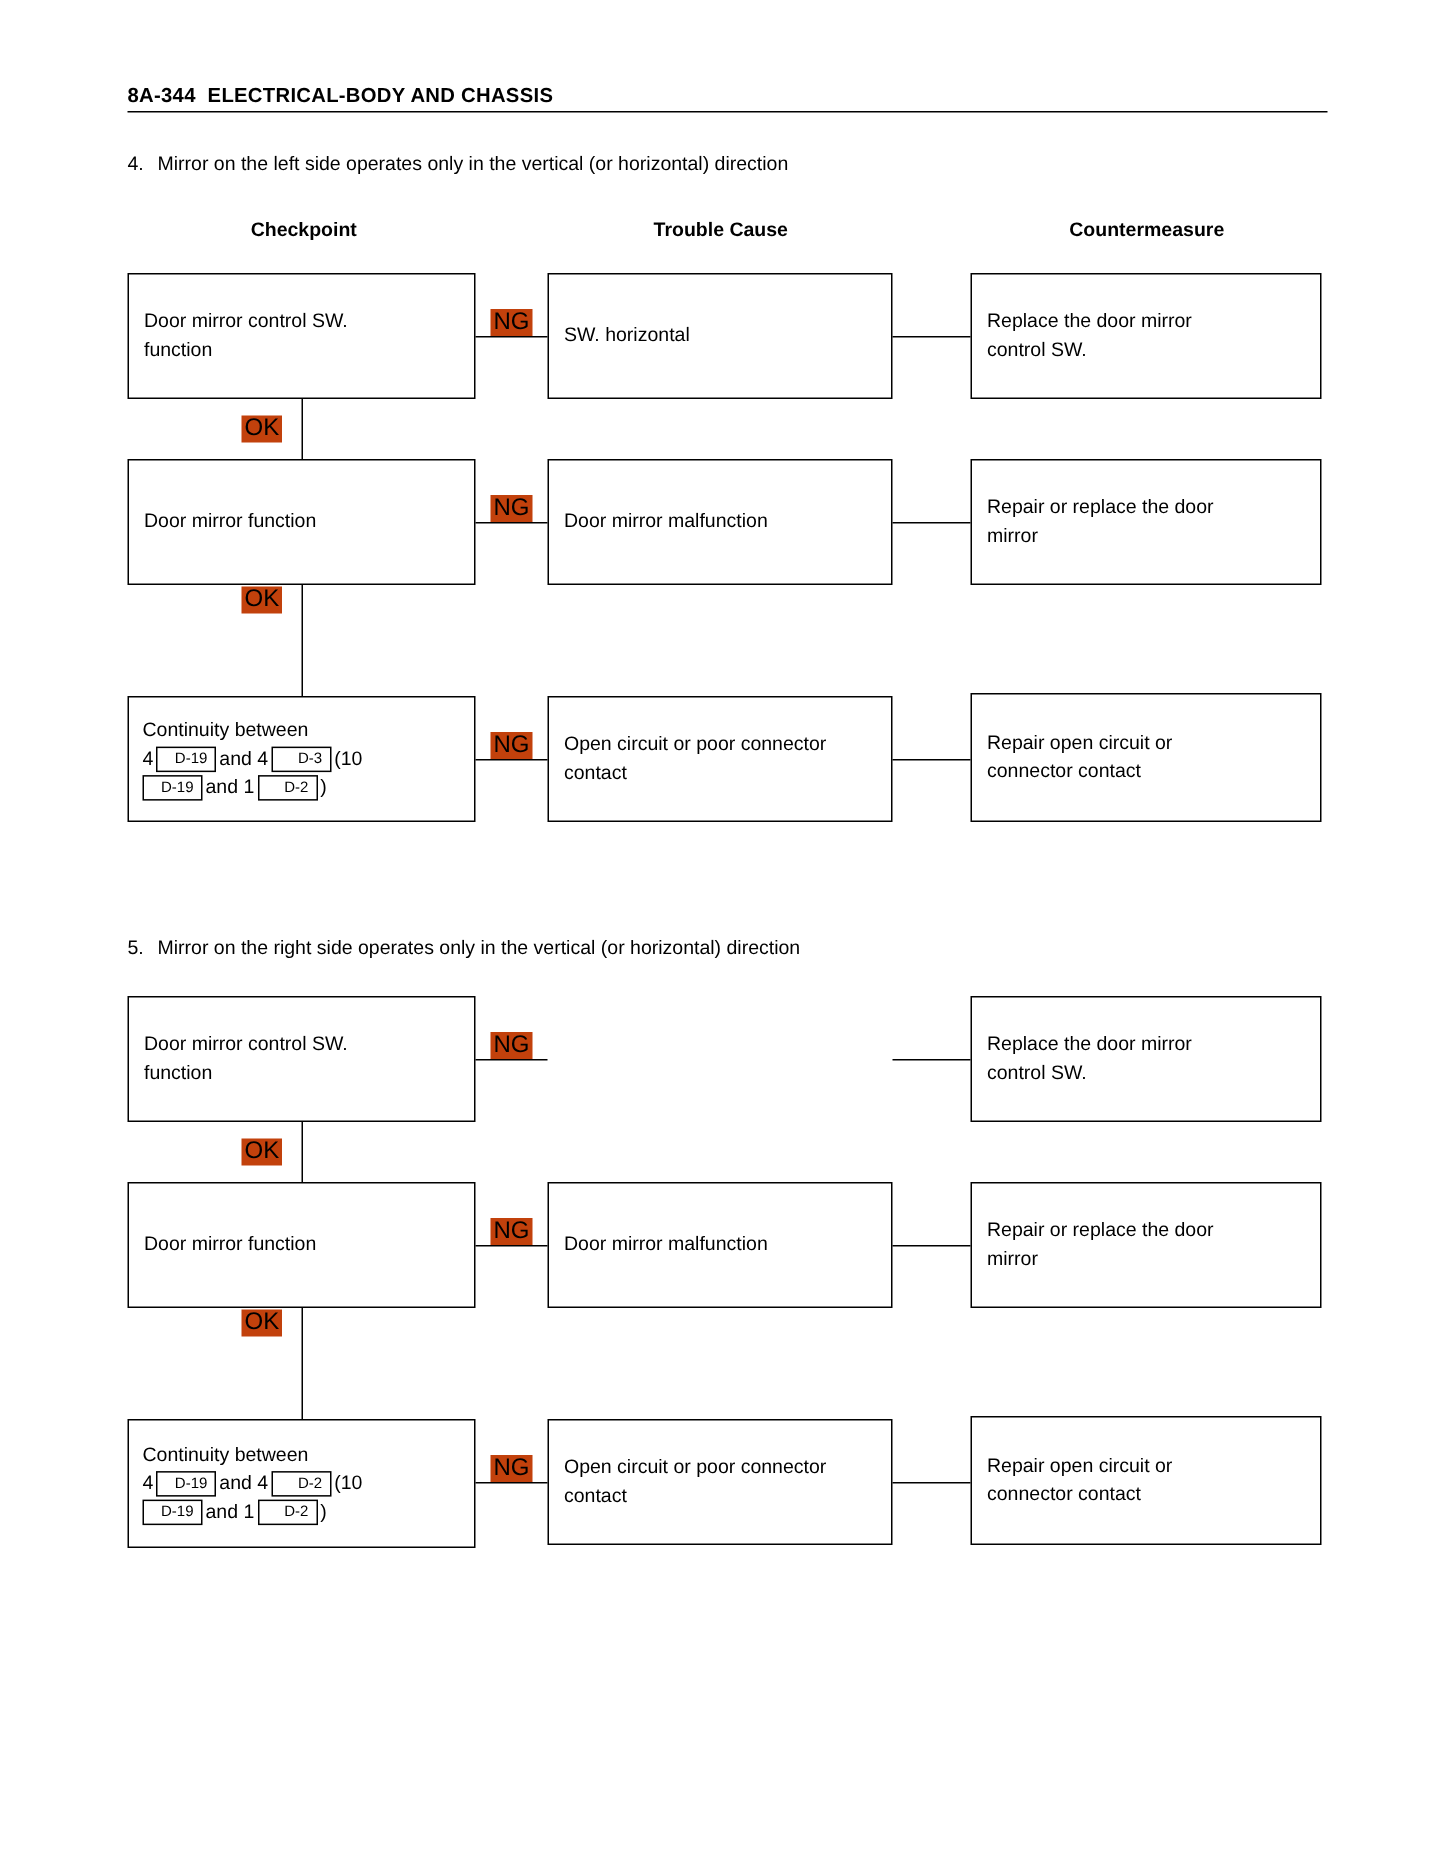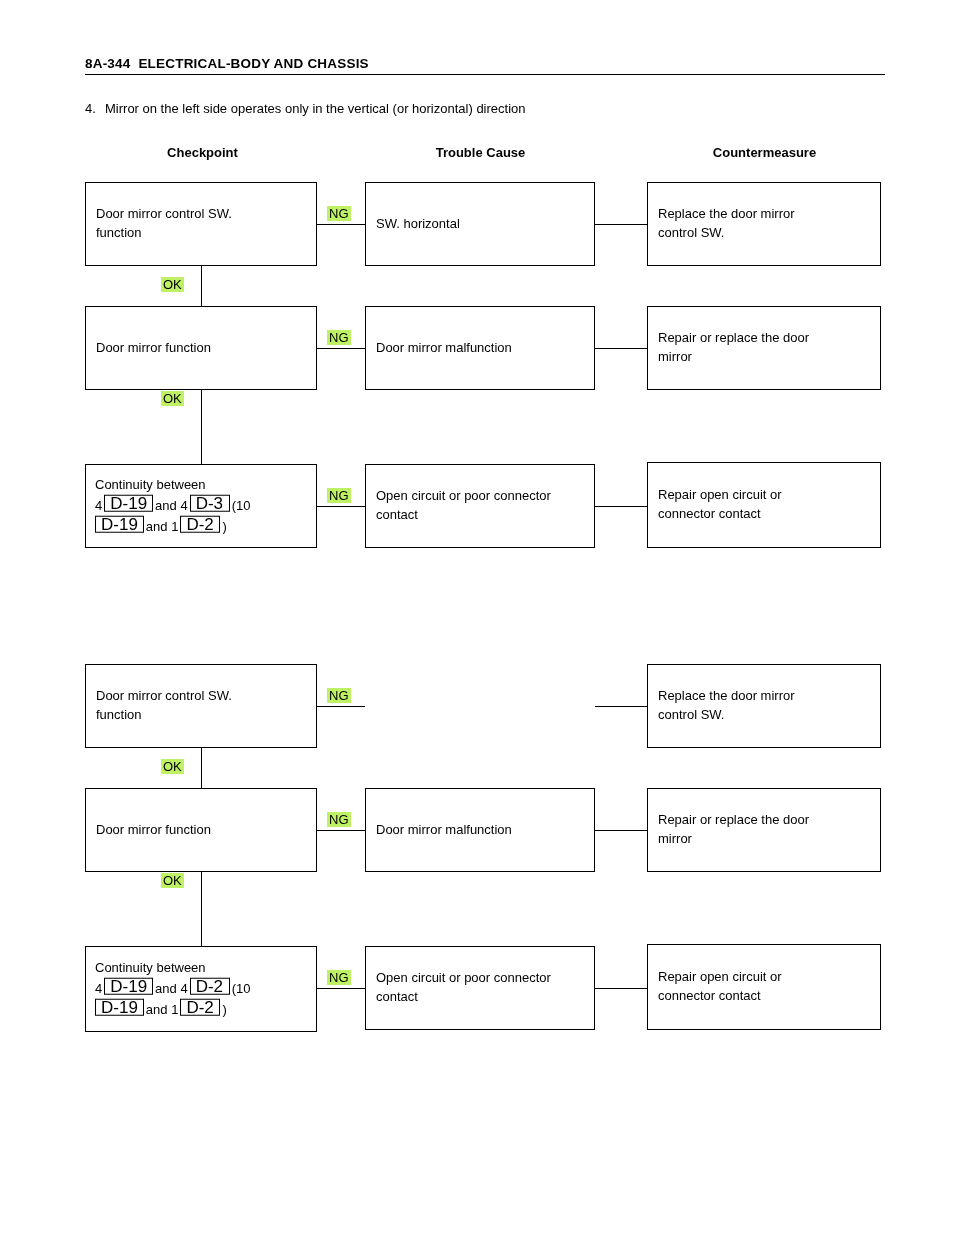--- a/index.html
+++ b/index.html
@@ -73,48 +73,48 @@
     right: 8px;
   }
   .box.vcenter .inner {
     top: 50%;
     transform: translateY(-50%);
   }
 
   
   .lbl {
     position: absolute;
-    font-size: 13px;
-    background: #bef264;
+    font-size: 16px;
+    background: #c2410c;
     padding: 0 2px;
   }
 
   
   .hline {
     position: absolute;
     border-top: 1.4px solid #000;
     height: 0;
   }
   .vline {
     position: absolute;
     border-left: 1.4px solid #000;
     width: 0;
   }
 
   
   .chip {
     display: inline-block;
     border: 1.2px solid #000;
-    font-size: 17px;
+    font-size: 10px;
     line-height: 13px;
     padding: 1px 5px 1px 5px;
     margin: 0 2px;
     vertical-align: 1px;
     min-width: 28px;
-    text-align: left;
+    text-align: right;
   }
   .cont-line {
     white-space: nowrap;
   }
 
   
   .watermark {
     position: absolute;
     right: 18px;
     bottom: 10px;
@@ -219,20 +219,23 @@
   </div>
   <div class="hline" style="left:590px; top:506px; width:52px;"></div>
 
   <div class="box vcenter" style="left:642px; top:462px; width:234px; height:86px;">
     <div class="inner">
       <div>Repair open circuit or</div>
       <div>connector contact</div>
     </div>
   </div>
 
+  <div class="section-title" style="left:80px; top:624px;">
+    <span class="num">5.</span><span>Mirror on the right side operates only in the vertical (or horizontal) direction</span>
+  </div>
 
   <div class="box vcenter" style="left:80px; top:664px; width:232px; height:84px;">
     <div class="inner">
       <div>Door mirror control SW.</div>
       <div>function</div>
     </div>
   </div>
   <div class="hline" style="left:312px; top:706px; width:48px;"></div>
   <div class="lbl" style="left:322px; top:688px;">NG</div>
 

